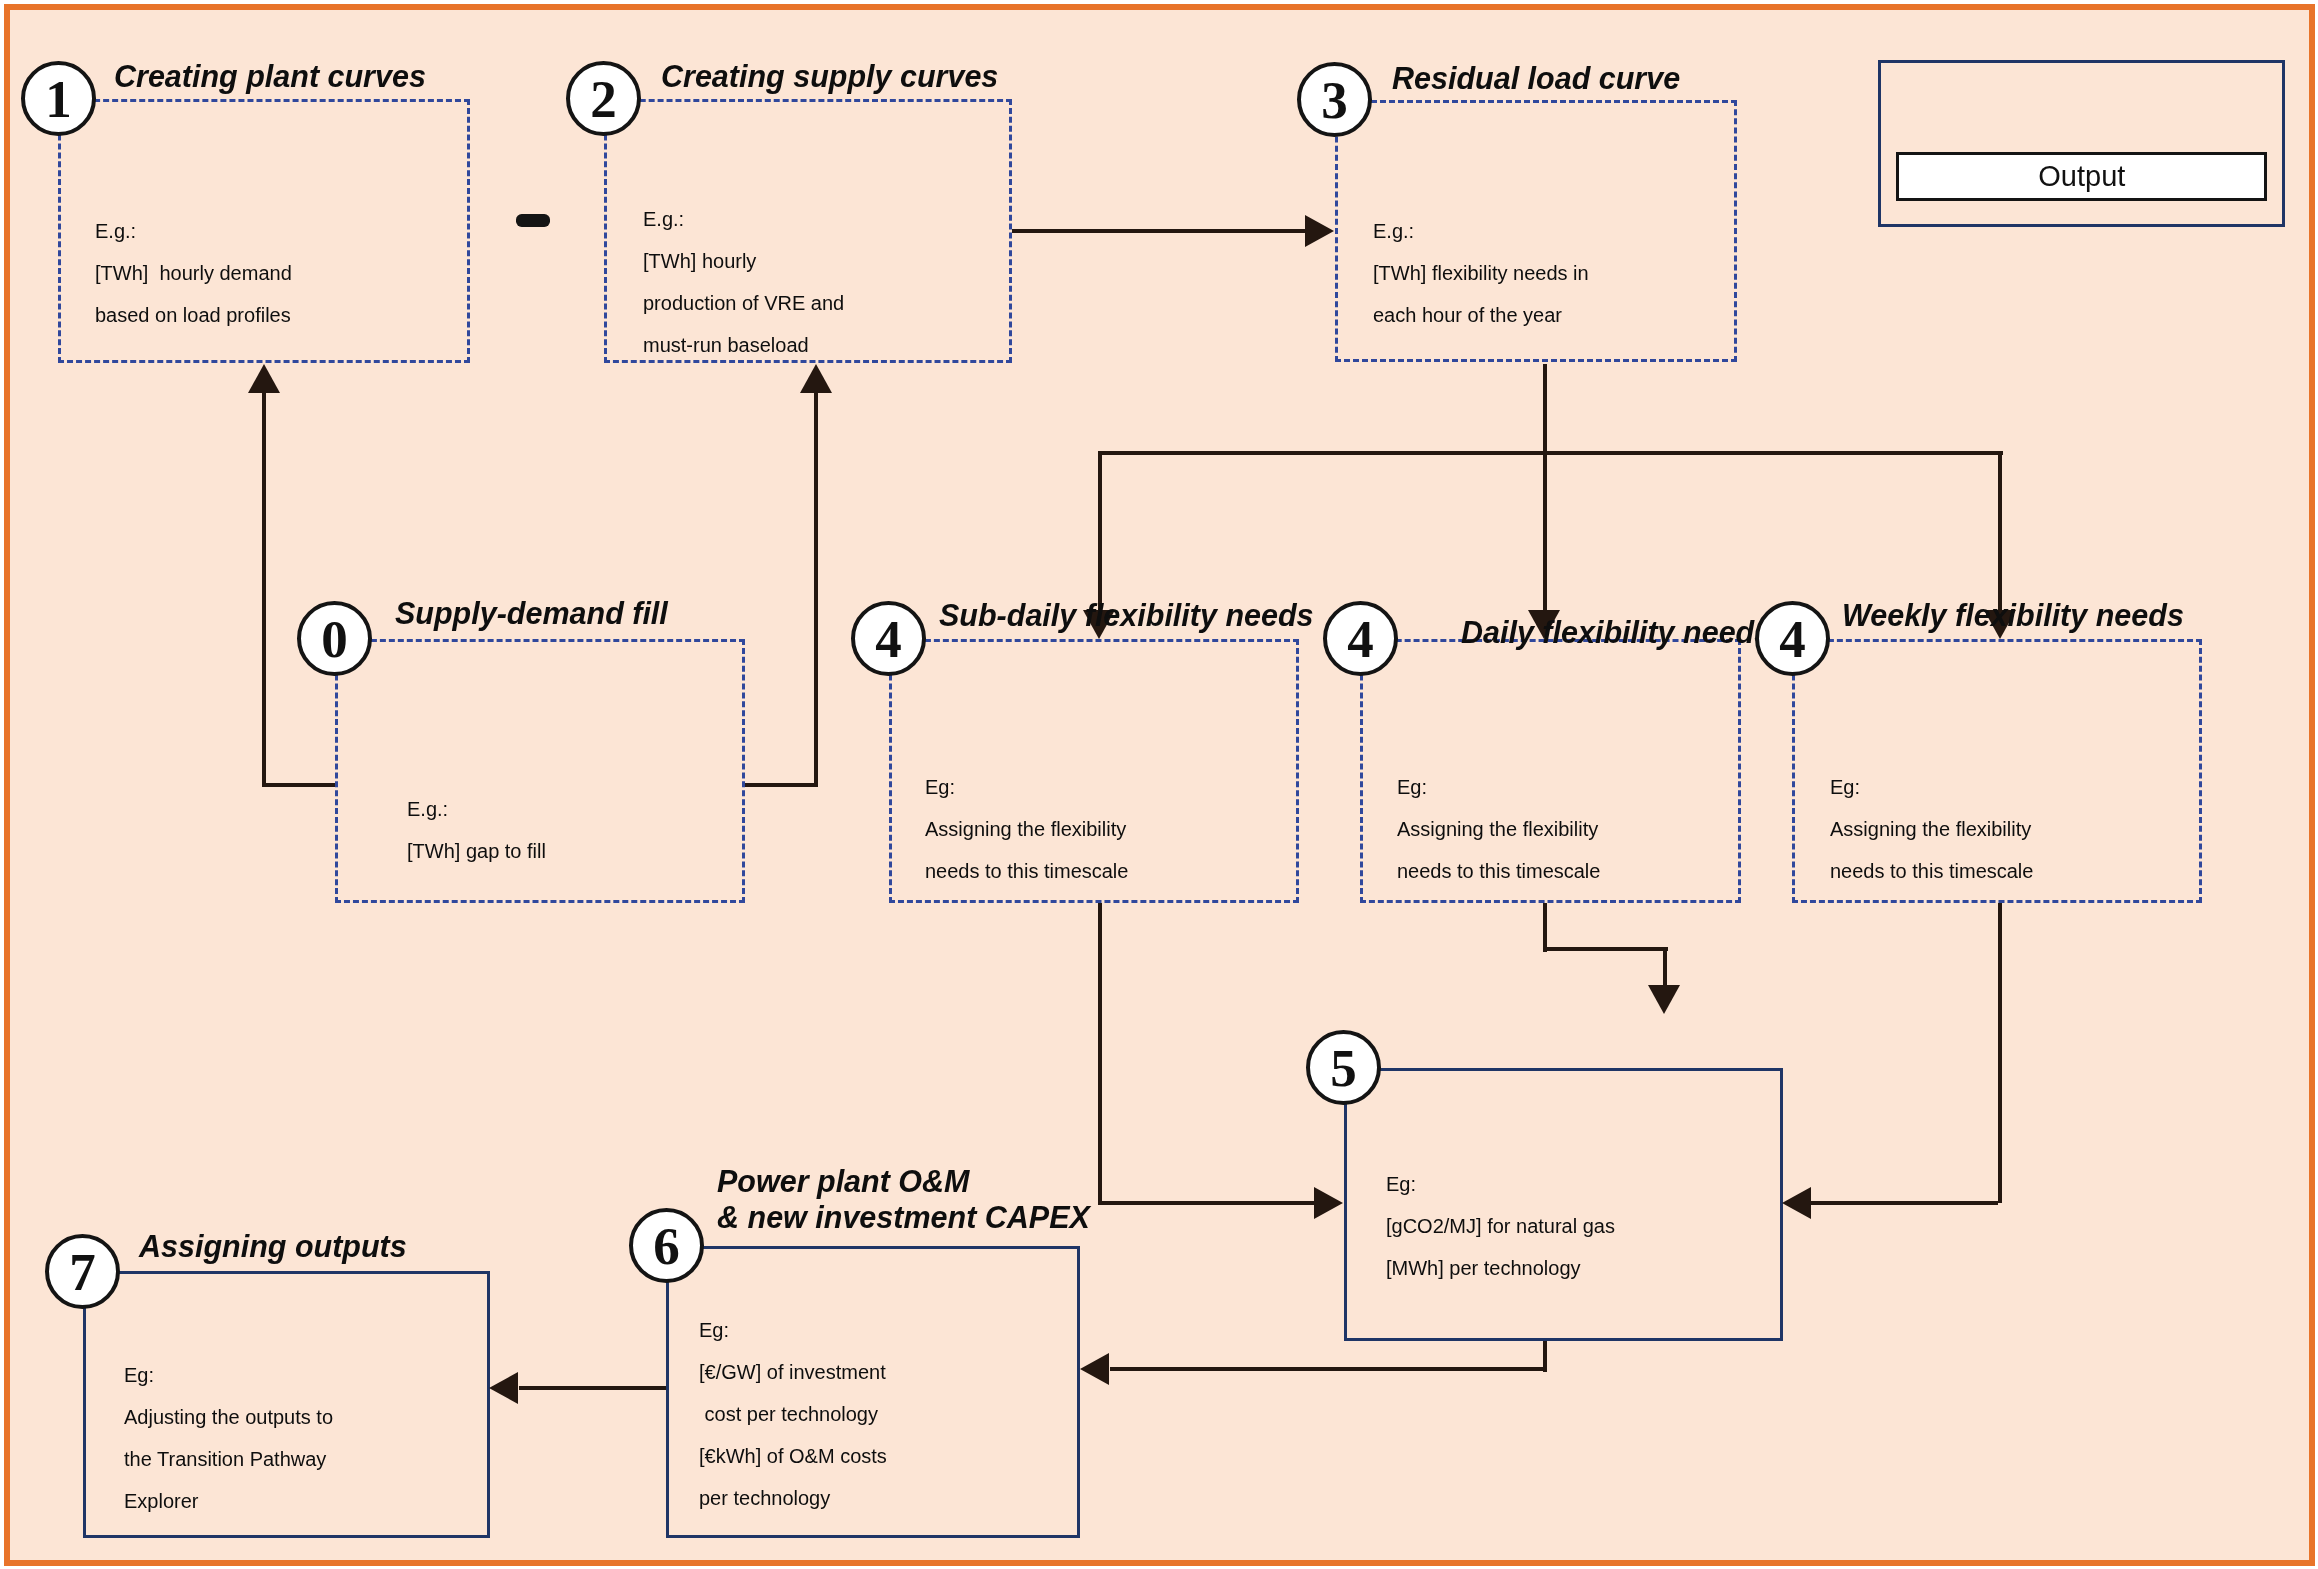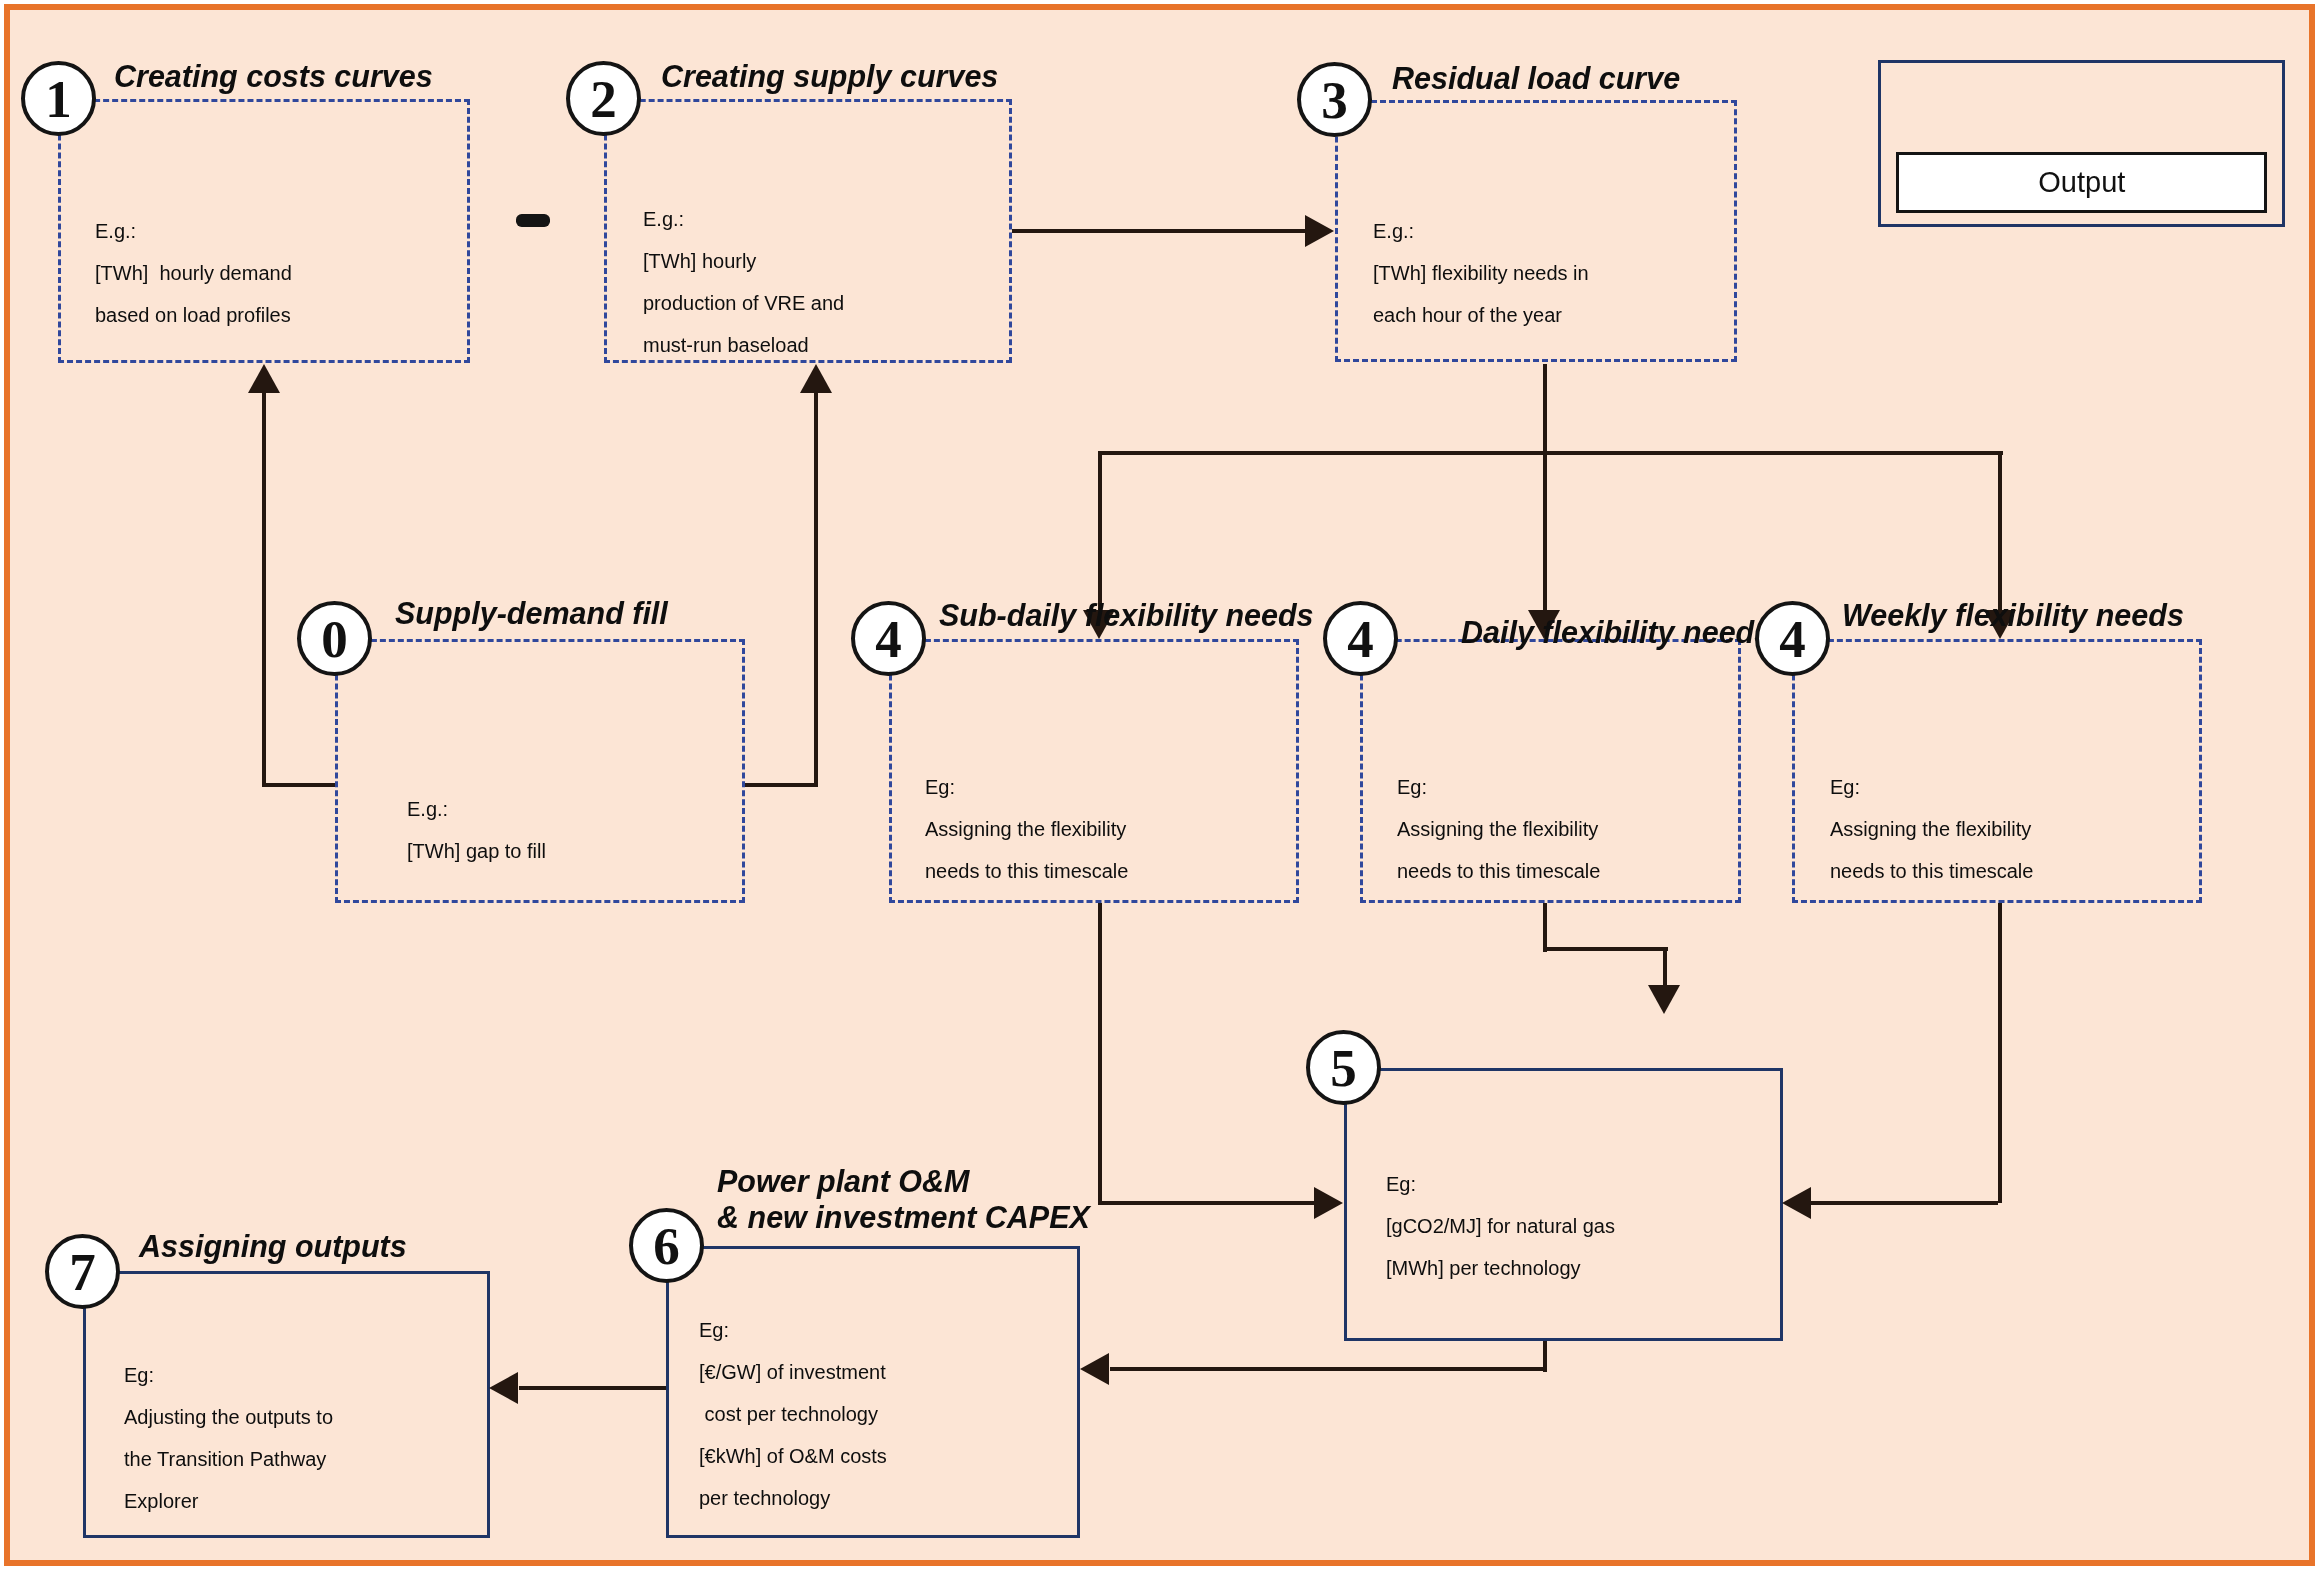--- a/index.html
+++ b/index.html
@@ -24,31 +24,31 @@
   .ah-l{border-top:16.5px solid transparent;border-bottom:16.5px solid transparent;border-right:29px solid #241710;}
   .ah-u{border-left:16.5px solid transparent;border-right:16.5px solid transparent;border-bottom:29px solid #241710;}
   .ah-d{border-left:16.5px solid transparent;border-right:16.5px solid transparent;border-top:29px solid #241710;}
   .minus{position:absolute;left:516px;top:214px;width:34px;height:12.7px;background:#141414;
          border-radius:5.7px;z-index:4;}
   .legend{position:absolute;left:1878px;top:60px;width:407px;height:167px;box-sizing:border-box;
           border:3.8px solid #1f3566;z-index:5;}
   .legend-item{position:absolute;left:15.3px;width:371px;box-sizing:border-box;background:#ffffff;
                display:flex;align-items:center;justify-content:center;font-size:29px;color:#111;}
   .legend-eq{top:16.5px;height:60px;border:3.2px dashed #141414;}
-  .legend-out{top:89px;height:61px;border:3.2px solid #141414;}
+  .legend-out{top:89px;height:49px;border:3.2px solid #141414;}
 </style>
 </head>
 <body>
 
 <div id="canvas">
   <div class="frame"></div>
 
   <div class="box" style="left:58px;top:99px;width:412px;height:264px;"></div>
   <div class="circle" style="left:21px;top:61px;">1</div>
-  <div class="title" style="left:114px;top:58px;">Creating costs curves</div>
+  <div class="title" style="left:114px;top:58px;">Creating plant curves</div>
   <div class="content" style="left:95px;top:210px;">E.g.:
 [TWh]  hourly demand
 based on load profiles</div>
 
   <div class="minus"></div>
 
   <div class="box" style="left:604px;top:99px;width:408px;height:264px;"></div>
   <div class="circle" style="left:566px;top:61px;">2</div>
   <div class="title" style="left:661px;top:58px;">Creating supply curves</div>
   <div class="content" style="left:643px;top:198px;">E.g.:

